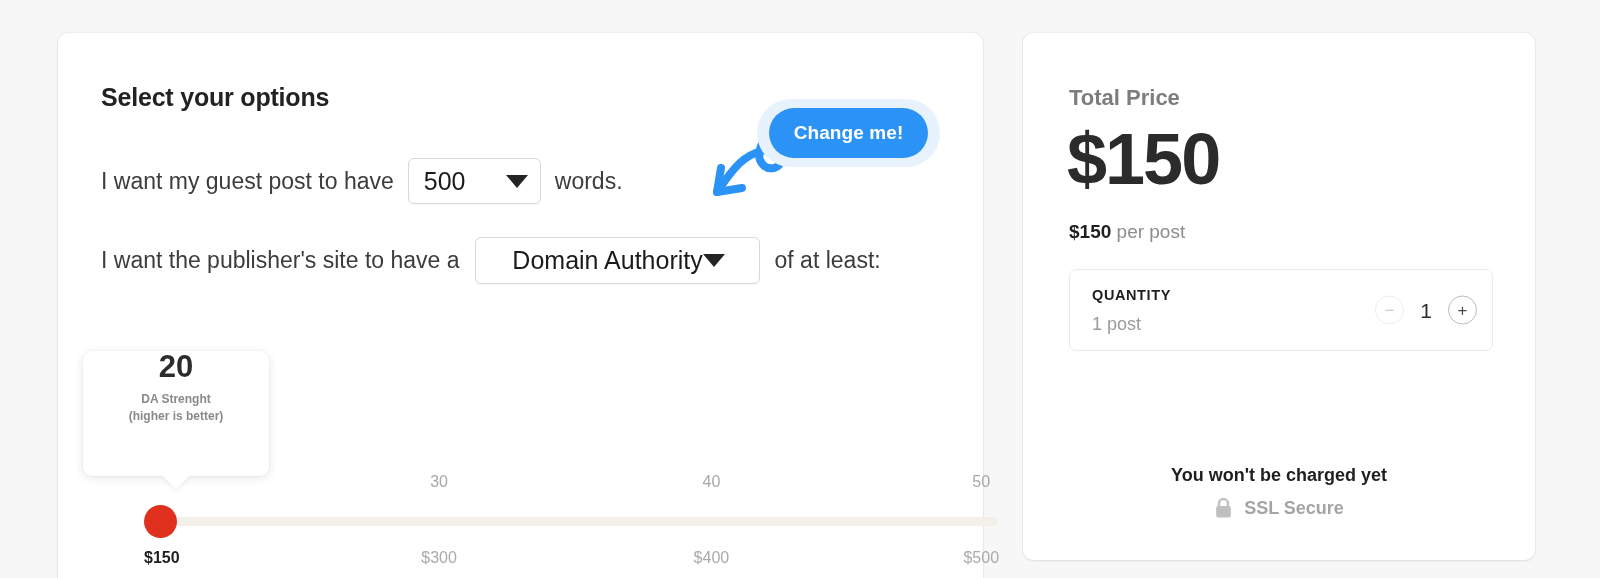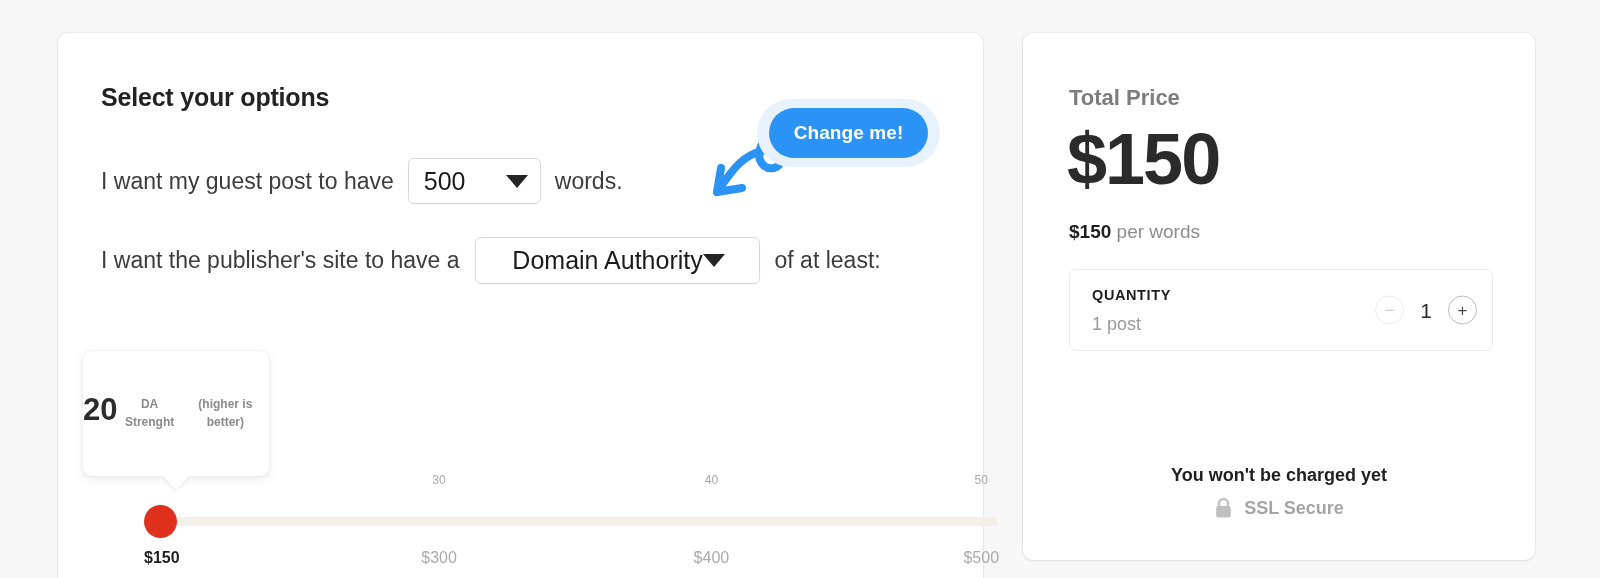--- a/index.html
+++ b/index.html
@@ -153,21 +153,21 @@
   .da-tooltip {
     position: absolute;
     left: 25px;
     top: 318px;
     width: 186px;
     height: 125px;
     background: #ffffff;
     border-radius: 9px;
     box-shadow: 0 2px 10px rgba(0,0,0,0.10), 0 0 0 1px rgba(0,0,0,0.02);
     display: flex;
-    flex-direction: row;
+    flex-direction: column;
     align-items: center;
     z-index: 12;
   }
   .da-tooltip .da-value {
     font-size: 31px;
     font-weight: bold;
     color: #2c2c2c;
     line-height: 1.05;
     margin-bottom: 7px;
   }
@@ -215,21 +215,21 @@
     height: 33px;
     border-radius: 50%;
     background: #e0301e;
     cursor: pointer;
     z-index: 5;
   }
   .tick-top {
     position: absolute;
     top: 0;
     transform: translateX(-50%);
-    font-size: 12px;
+    font-size: 16px;
     color: #a8a8a8;
   }
   .tick-bottom {
     position: absolute;
     top: 76px;
     transform: translateX(-50%);
     font-size: 16px;
     color: #aaaaaa;
   }
   .tick-bottom.active {
@@ -453,21 +453,21 @@
     <div class="change-me-pill">Change me!</div>
   </div>
 
   <div class="summary-card">
 
     <div class="total-label">Total Price</div>
 
     <div class="total-amount">$150</div>
 
     <div class="per-post">
-      <b>$150</b><span> per words</span>
+      <b>$150</b><span> per post</span>
     </div>
 
     <div class="qty-box">
       <div class="qty-title">QUANTITY</div>
       <div class="qty-sub">1 post</div>
 
       <div class="qty-controls">
         <div class="qty-btn minus">−</div>
         <div class="qty-value">1</div>
         <div class="qty-btn plus">+</div>

